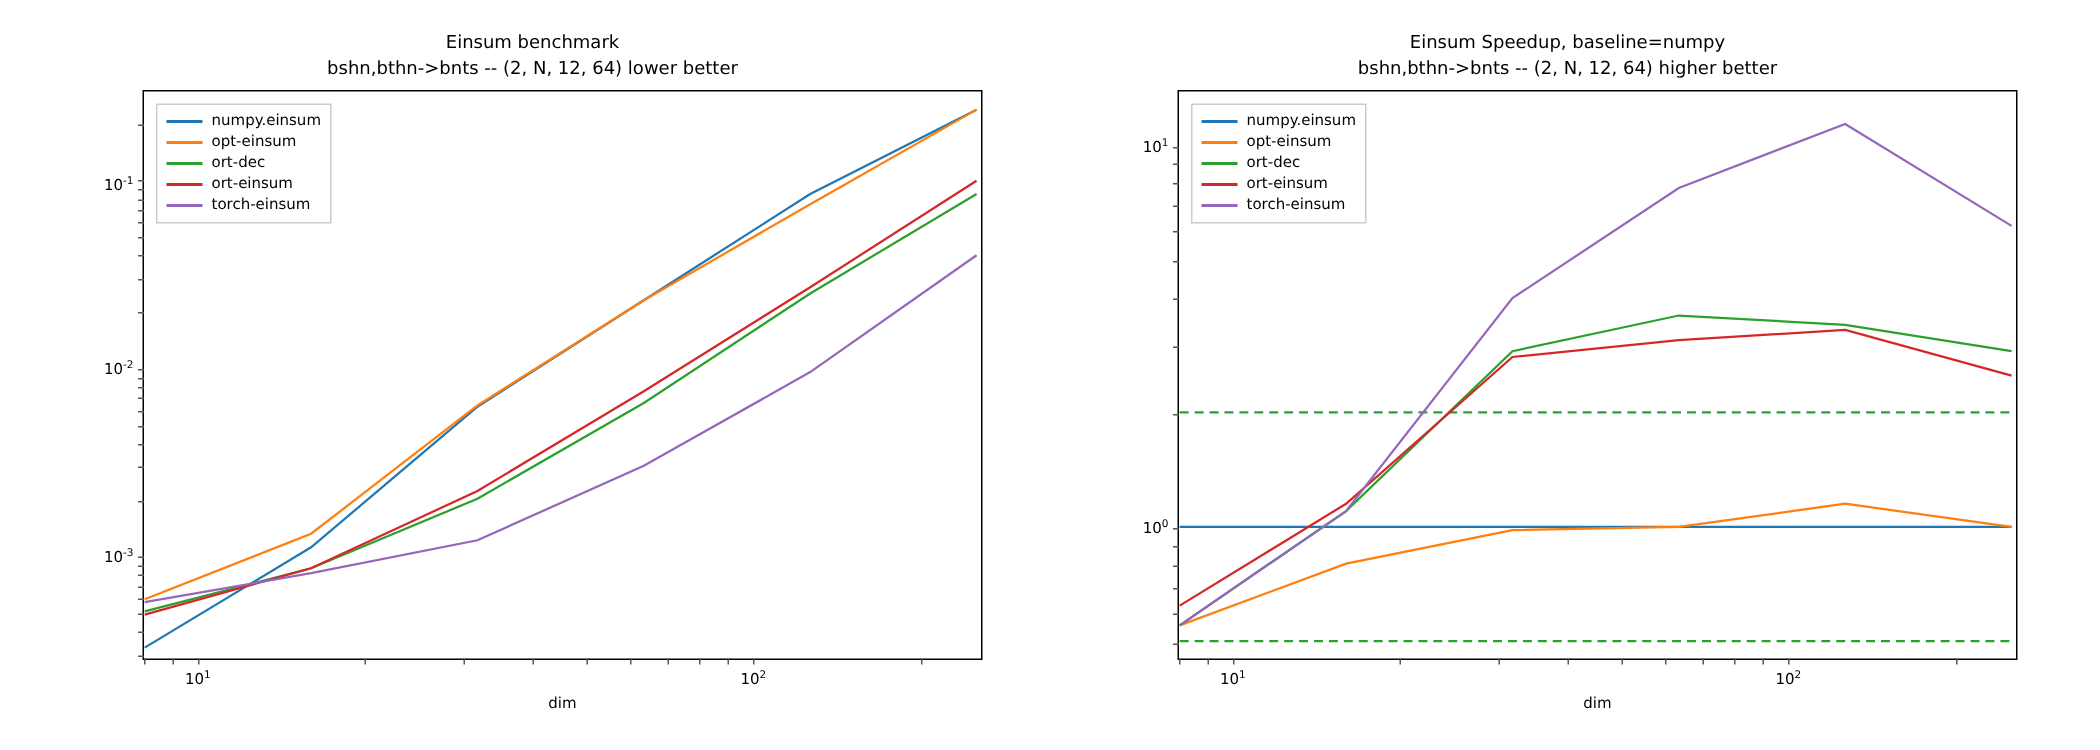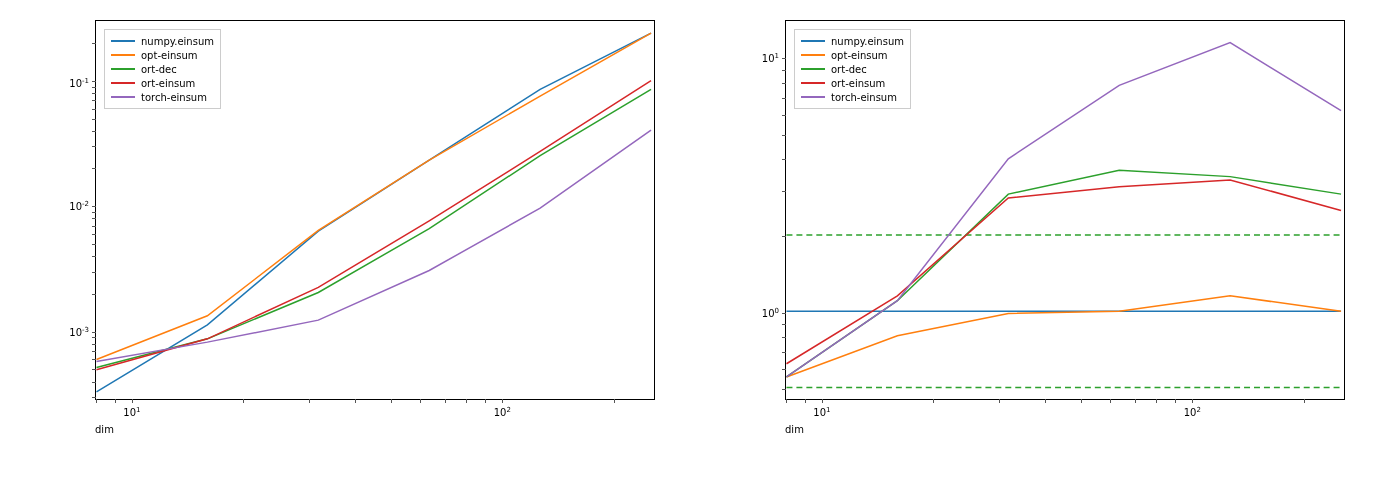--- a/index.html
+++ b/index.html
@@ -27,21 +27,21 @@
     }
     .plot-area {
       position: relative;
       width: 560px;
       height: 380px;
       margin-left: 70px;
       border: 1px solid black;
       background: white;
     }
     .xlabel {
-      text-align: left;
+      text-align: center;
       font-size: 10px;
       margin-top: 24px;
       margin-left: 70px;
       width: 560px;
     }
     .legend {
       position: absolute;
       top: 8px;
       left: 8px;
       border: 1px solid #ccc;
@@ -94,20 +94,21 @@
       width: 100%;
       height: 100%;
       overflow: visible;
     }
     .sup { font-size: 7px; vertical-align: super; }
   </style>
 </head>
 <body>
 
 <div class="chart">
+  <div class="title">Einsum benchmark<br>bshn,bthn-&gt;bnts -- (2, N, 12, 64) lower better</div>
   <div class="plot-area">
     <svg class="lines" viewBox="0 0 560 380">
         <polyline points="0,372.7269942811528 111.50119243503272,305.4746174118982 223.00238487006544,211.28878061777905 334.5035773050981,139.88602100402045 446.0047697401308,68.6895746510234 557.5059621751635,12.153878522001492" fill="none" stroke="#1f77b4" stroke-width="1.5"></polyline>
         <polyline points="0,340.33529888527573 111.50119243503272,296.37574343753306 223.00238487006544,210.41729585431676 334.5035773050981,139.88602100402045 446.0047697401308,75.50678996347881 557.5059621751635,12.153878522001492" fill="none" stroke="#ff7f0e" stroke-width="1.5"></polyline>
         <polyline points="0,348.41923723714984 111.50119243503272,319.5177015854627 223.00238487006544,272.9124472736711 334.5035773050981,208.71507495205282 446.0047697401308,135.34450528445 557.5059621751635,68.6895746510234" fill="none" stroke="#2ca02c" stroke-width="1.5"></polyline>
         <polyline points="0,350.642673941921 111.50119243503272,319.5177015854627 223.00238487006544,267.72122243015883 334.5035773050981,200.9208534306984 446.0047697401308,131.15269629249684 557.5059621751635,59.837715320971256" fill="none" stroke="#d62728" stroke-width="1.5"></polyline>
         <polyline points="0,342.24660501826065 111.50119243503272,322.81972077741193 223.00238487006544,300.73540043818014 334.5035773050981,250.82812693443924 446.0047697401308,188.04555196831615 557.5059621751635,109.74498882471204" fill="none" stroke="#9467bd" stroke-width="1.5"></polyline>
       </svg>
     <div class="legend">
         <div class="legend-row">
@@ -174,20 +175,21 @@
       <div class="ytick" style="top: 310.666px;">10<span class="sup">-3</span></div>
       <div class="ytick" style="top: 185.252px;">10<span class="sup">-2</span></div>
       <div class="ytick" style="top: 62px;">10<span class="sup">-1</span></div>
       <div class="xtick" style="left: 35.8954px;">10<span class="sup">1</span></div>
       <div class="xtick" style="left: 406.294px;">10<span class="sup">2</span></div>
     </div>
   <div class="xlabel">dim</div>
 </div>
 
 <div class="chart">
+  <div class="title">Einsum Speedup, baseline=numpy<br>bshn,bthn-&gt;bnts -- (2, N, 12, 64) higher better</div>
   <div class="plot-area">
     <svg class="lines" viewBox="0 0 560 380">
         <line x1="0" x2="560" y1="215.1074528290059" y2="215.1074528290059" stroke="#2ca02c" stroke-width="1.5" stroke-dasharray="6,4"></line>
         <line x1="0" x2="560" y1="368.35309422538944" y2="368.35309422538944" stroke="#2ca02c" stroke-width="1.5" stroke-dasharray="6,4"></line>
         <polyline points="0,291.7302735271977 111.50119243503272,291.7302735271977 223.00238487006544,291.7302735271977 334.5035773050981,291.7302735271977 446.0047697401308,291.7302735271977 557.5059621751635,291.7302735271977" fill="none" stroke="#1f77b4" stroke-width="1.5"></polyline>
         <polyline points="0,357.81718637972864 111.50119243503272,316.3973122194625 223.00238487006544,293.9635487446743 334.5035773050981,291.7302735271977 446.0047697401308,276.28051833611147 557.5059621751635,291.7302735271977" fill="none" stroke="#ff7f0e" stroke-width="1.5"></polyline>
         <polyline points="0,357.81718637972864 111.50119243503272,281.19436568153685 223.00238487006544,174.03356756915463 334.5035773050981,150.1315379054247 446.0047697401308,156.45002122019977 557.5059621751635,174.03356756915463" fill="none" stroke="#2ca02c" stroke-width="1.5"></polyline>
         <polyline points="0,344.5739588082694 111.50119243503272,276.28051833611147 223.00238487006544,177.91268008864836 334.5035773050981,166.66127871962107 446.0047697401308,159.75006817542206 557.5059621751635,190.44041413674105" fill="none" stroke="#d62728" stroke-width="1.5"></polyline>
         <polyline points="0,357.81718637972864 111.50119243503272,281.19436568153685 223.00238487006544,138.4846321308141 334.5035773050981,64.66052708213908 446.0047697401308,21.74501754927138 557.5059621751635,90.03845802142928" fill="none" stroke="#9467bd" stroke-width="1.5"></polyline>
       </svg>

